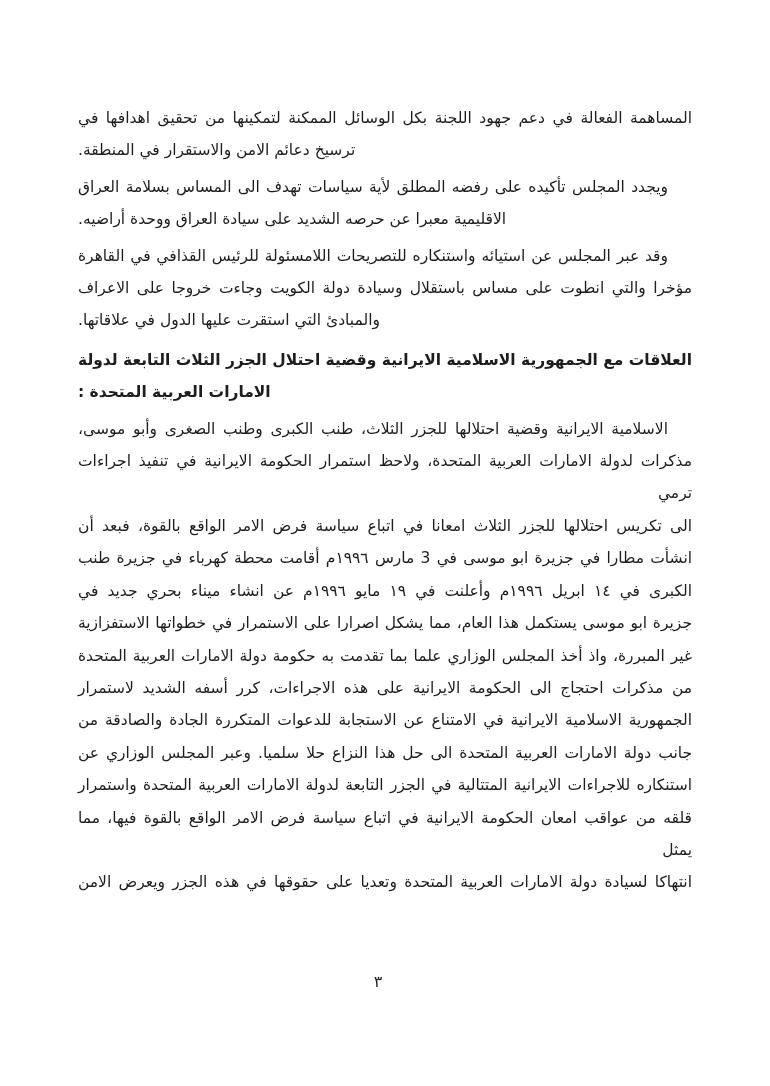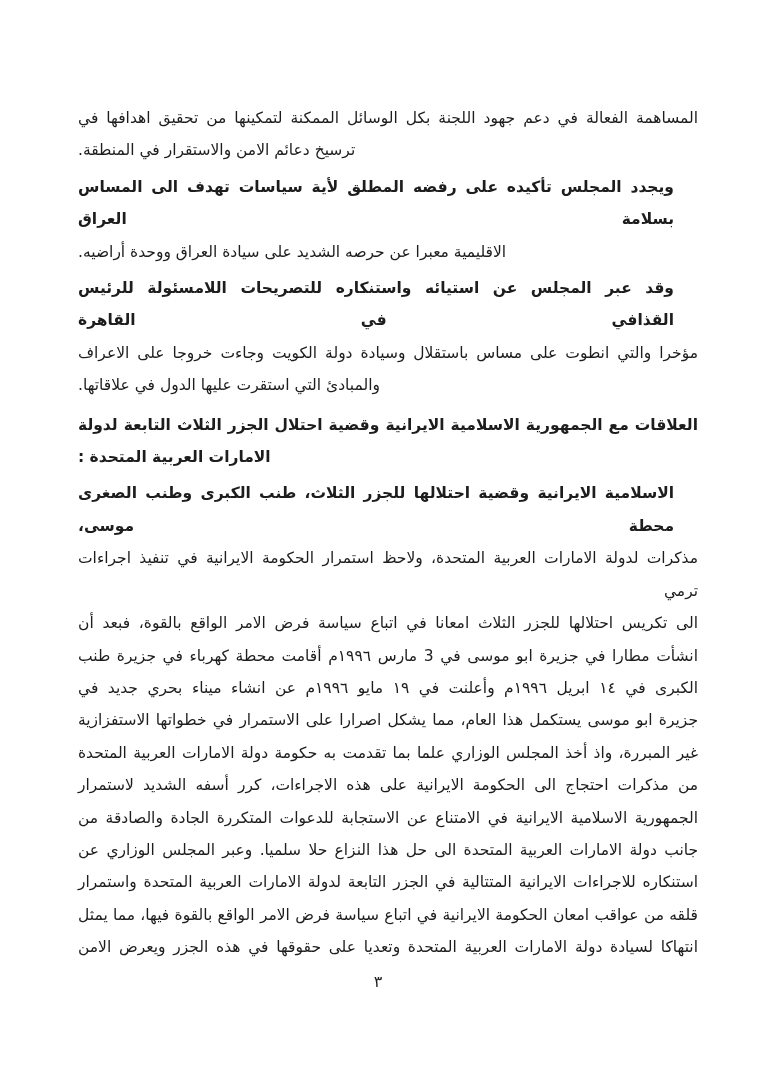--- a/index.html
+++ b/index.html
@@ -12,21 +12,21 @@
     width: 770px;
     height: 1086px;
     background: #ffffff;
     font-family: "DejaVu Sans", sans-serif;
     color: #1d1d1d;
     overflow: hidden;
   }
   .text-block {
     position: absolute;
     top: 102px;
-    right: 72px;
+    right: 78px;
     left: 78px;
     direction: rtl;
     font-size: 15.5px;
   }
   .para {
     margin: 0 0 4px 0;
   }
   .line {
     line-height: 32.4px;
     white-space: normal;
@@ -34,21 +34,20 @@
   .line.justify {
     text-align: justify;
     text-align-last: justify;
     text-justify: inter-word;
   }
   .line.end {
     text-align: left;
   }
   .para.indent .line:first-child {
     padding-right: 24px;
-    font-weight: bold;
   }
   .para.heading {
     margin-top: 7px;
     margin-bottom: 4px;
   }
   .para.heading .line {
     font-weight: bold;
   }
   .page-number {
     position: absolute;
@@ -77,21 +76,21 @@
       <div class="para body indent">
         <div class="line justify">وقد عبر المجلس عن استيائه واستنكاره للتصريحات اللامسئولة للرئيس القذافي في القاهرة</div>
         <div class="line justify">مؤخرا والتي انطوت على مساس باستقلال وسيادة دولة الكويت وجاءت خروجا على الاعراف</div>
         <div class="line end">والمبادئ التي استقرت عليها الدول في علاقاتها.</div>
       </div>
       <div class="para heading">
         <div class="line justify">العلاقات مع الجمهورية الاسلامية الايرانية وقضية احتلال الجزر الثلاث التابعة لدولة</div>
         <div class="line end">الامارات العربية المتحدة :</div>
       </div>
       <div class="para body indent">
-        <div class="line justify">الاسلامية الايرانية وقضية احتلالها للجزر الثلاث، طنب الكبرى وطنب الصغرى محطة موسى،</div>
+        <div class="line justify">الاسلامية الايرانية وقضية احتلالها للجزر الثلاث، طنب الكبرى وطنب الصغرى وأبو موسى،</div>
         <div class="line justify">مذكرات لدولة الامارات العربية المتحدة، ولاحظ استمرار الحكومة الايرانية في تنفيذ اجراءات ترمي</div>
         <div class="line justify">الى تكريس احتلالها للجزر الثلاث امعانا في اتباع سياسة فرض الامر الواقع بالقوة، فبعد أن</div>
         <div class="line justify">انشأت مطارا في جزيرة ابو موسى في 3 مارس ١٩٩٦م أقامت محطة كهرباء في جزيرة طنب</div>
         <div class="line justify">الكبرى في ١٤ ابريل ١٩٩٦م وأعلنت في ١٩ مايو ١٩٩٦م عن انشاء ميناء بحري جديد في</div>
         <div class="line justify">جزيرة ابو موسى يستكمل هذا العام، مما يشكل اصرارا على الاستمرار في خطواتها الاستفزازية</div>
         <div class="line justify">غير المبررة، واذ أخذ المجلس الوزاري علما بما تقدمت به حكومة دولة الامارات العربية المتحدة</div>
         <div class="line justify">من مذكرات احتجاج الى الحكومة الايرانية على هذه الاجراءات، كرر أسفه الشديد لاستمرار</div>
         <div class="line justify">الجمهورية الاسلامية الايرانية في الامتناع عن الاستجابة للدعوات المتكررة الجادة والصادقة من</div>
         <div class="line justify">جانب دولة الامارات العربية المتحدة الى حل هذا النزاع حلا سلميا. وعبر المجلس الوزاري عن</div>
         <div class="line justify">استنكاره للاجراءات الايرانية المتتالية في الجزر التابعة لدولة الامارات العربية المتحدة واستمرار</div>

